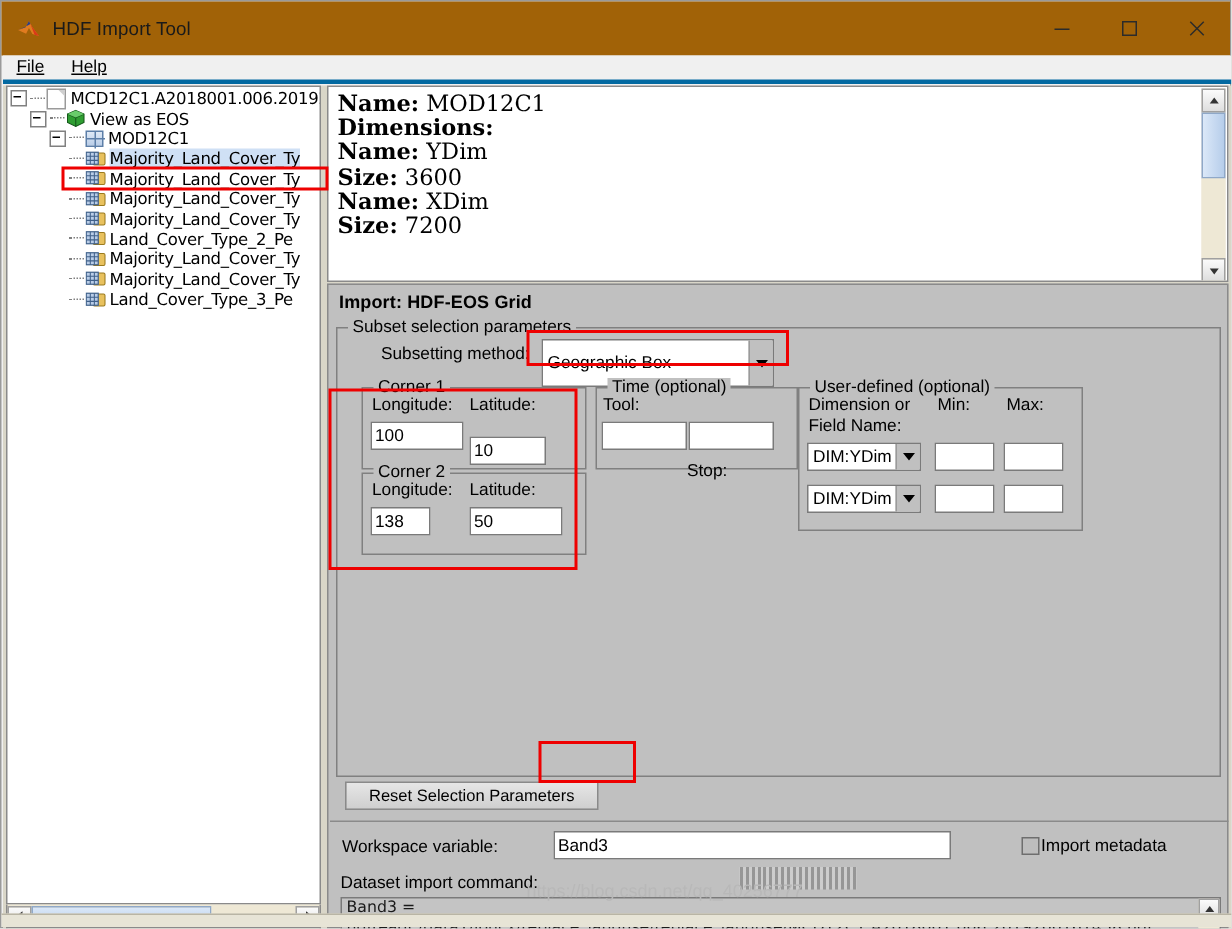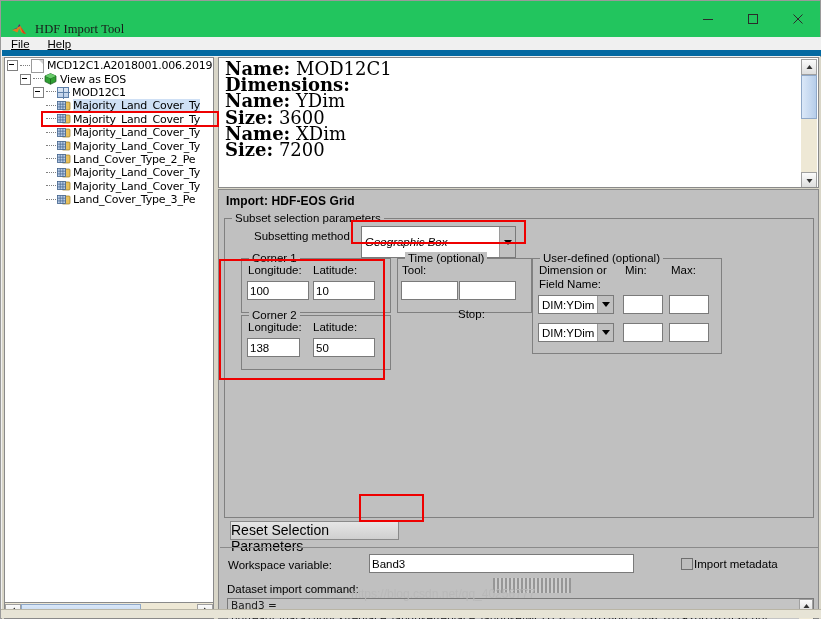--- a/index.html
+++ b/index.html
@@ -24,25 +24,24 @@
     height: 619px;
     background: #f0f0f0;
     border: 1px solid #9a9a9a;
     box-sizing: border-box;
   }
   .titlebar {
     position: absolute;
     left: 0; top: 0;
     width: 100%;
     height: 36px;
-    background: #22c55e;
-    box-sizing: border-box;
-    display: flex;
-    align-items: flex-end;
-    font-family: Liberation Serif, serif;
+    background: #a16207;
+    box-sizing: border-box;
+    display: flex;
+    align-items: center;
   }
   .title-icon {
     width: 16px; height: 16px;
     margin-left: 10px;
     margin-right: 8px;
     position: relative;
     flex: 0 0 auto;
   }
   .title-text {
     font-size: 12.5px;
@@ -65,21 +64,21 @@
   }
   .win-btn svg { display: block; }
 
   
   .menubar {
     position: absolute;
     left: 1px; top: 36px;
     width: 819px;
     height: 19px;
     background: #f0f0f0;
-    border-bottom: 6px solid #0369a1;
+    border-bottom: 3px solid #0369a1;
     box-sizing: border-box;
     display: flex;
     align-items: center;
   }
   .menu-item {
     font-size: 11.5px;
     color: #000;
     padding: 0 9px;
     line-height: 18px;
   }
@@ -244,21 +243,21 @@
     width: 601px;
     height: 131px;
     background: #ffffff;
     border: 1px solid #8a8a8a;
     box-sizing: border-box;
     overflow: hidden;
   }
   .meta-text {
     padding: 3px 6px;
     font-family: "DejaVu Serif", serif;
-    font-size: 18px;
+    font-size: 15px;
     line-height: 16.2px;
     color: #000;
   }
   .meta-text b { font-weight: bold; }
   .meta-spacer { height: 10px; }
 
   .meta-vscroll {
     position: absolute;
     right: 1px; top: 1px;
     width: 16px;
@@ -369,23 +368,24 @@
     width: 0; height: 0;
     border-left: 4px solid transparent;
     border-right: 4px solid transparent;
     border-top: 5px solid #000;
   }
   .btn {
     position: absolute;
     background: linear-gradient(#e6e6e6,#cfcfcf);
     border: 1px solid #8a8a8a;
     box-sizing: border-box;
-    font-size: 14px;
-    color: #000;
-    display: flex;
+    font-size: 11px;
+    color: #000;
+    display: flex;
+    align-items: center;
     justify-content: center;
     font-family: "Liberation Sans", sans-serif;
   }
   .hr-sep {
     position: absolute;
     background: #8a8a8a;
     height: 1px;
   }
   .chk {
     position: absolute;
@@ -717,41 +717,41 @@
 
       <div class="import-panel">
 
         <div class="import-title">Import: HDF-EOS Grid</div>
 
         <div class="group" style="left:5px; top:28px; width:590px; height:300px;">
           <span class="group-label">Subset selection parameters</span>
         </div>
 
         <div class="fld-label" style="left:35px; top:40px;">Subsetting method:</div>
-        <div class="combo" style="left:142px; top:36px; width:155px; height:32px;font-style:italic;">
+        <div class="combo" style="left:142px; top:36px; width:155px; height:32px;">
           <span class="ctext">Geographic Box</span>
           <span class="carrow">
               <span class="tri"></span>
             </span>
         </div>
 
         <div class="group" style="left:22px; top:68px; width:150px; height:55px;">
           <span class="group-label">Corner 1</span>
         </div>
         <div class="fld-label" style="left:29px; top:74px;">Longitude:</div>
         <div class="fld-label" style="left:94px; top:74px;">Latitude:</div>
         <input class="txtbox" style="left: 28px; top: 91px; width: 62px; height: 19px;" value="100">
-        <input class="txtbox" style="left: 94px; top: 91px; width: 62px; height: 19px;" value="10">
+        <input class="txtbox" style="left: 94px; top: 101px; width: 51px; height: 19px;" value="10">
 
         <div class="group" style="left:22px; top:125px; width:150px; height:55px;">
           <span class="group-label">Corner 2</span>
         </div>
         <div class="fld-label" style="left:29px; top:131px;">Longitude:</div>
         <div class="fld-label" style="left:94px; top:131px;">Latitude:</div>
-        <input class="txtbox" style="left: 28px; top: 148px; width: 53px; height: 19px;" value="138">
+        <input class="txtbox" style="left: 28px; top: 148px; width: 40px; height: 19px;" value="138">
         <input class="txtbox" style="left: 94px; top: 148px; width: 62px; height: 19px;" value="50">
 
         <div class="group" style="left:178px; top:68px; width:135px; height:55px;">
           <span class="group-label">Time (optional)</span>
         </div>
         <div class="fld-label" style="left:183px; top:74px;">Tool:</div>
         <div class="fld-label" style="left:239px; top:74px;margin-top:44px;">Stop:</div>
         <input class="txtbox" style="left: 182px; top: 91px; width: 57px; height: 19px;" value="">
         <input class="txtbox" style="left: 240px; top: 91px; width: 57px; height: 19px;" value="">
 

